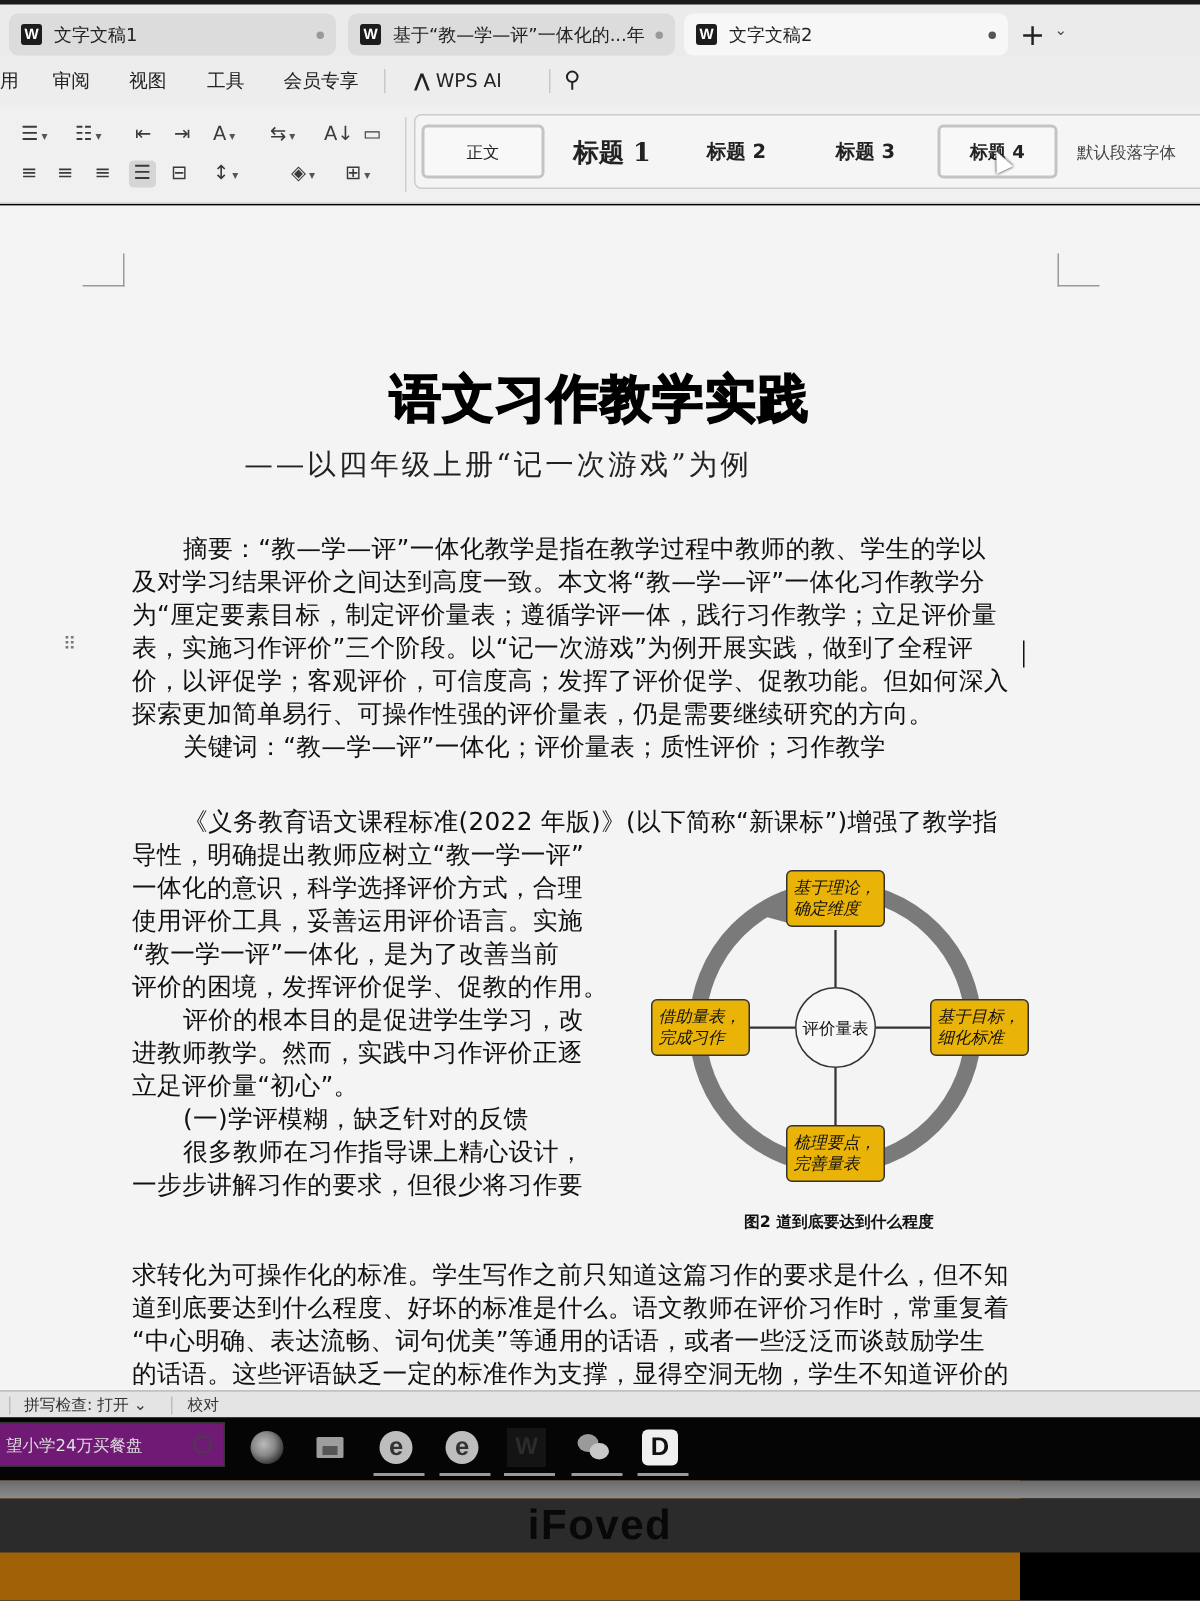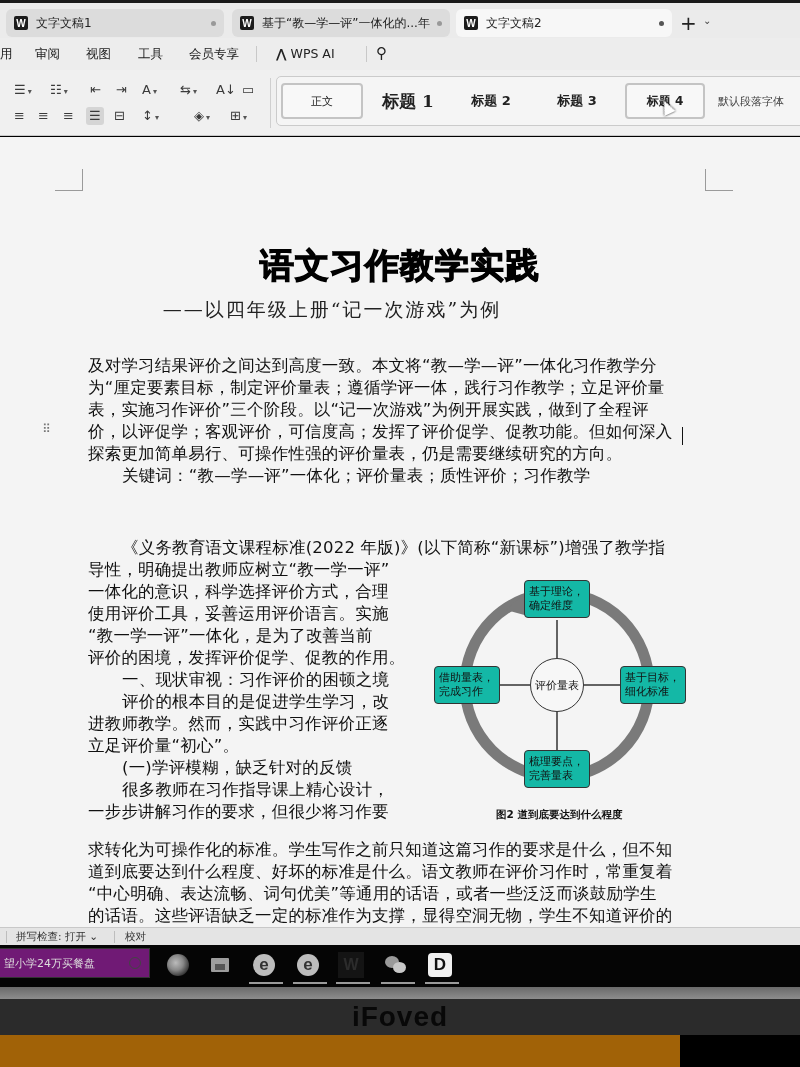--- a/index.html
+++ b/index.html
@@ -55,21 +55,21 @@
   .drag-handle { position: absolute; left: 42px; top: 289px; font-size: 12px; color: #777; letter-spacing: -2px; line-height: 6px; }
   .text-cursor { position: absolute; left: 682px; top: 290px; width: 1px; height: 18px; background: #111; }
 
   .intro { left: 88px; top: 400px; width: 620px; }
   .left-col { left: 88px; top: 422px; width: 330px; }
   .bottom { left: 88px; top: 702px; width: 620px; }
 
   
   .figure { position: absolute; left: 428px; top: 433px; width: 280px; height: 260px; }
   .fig-svg { position: absolute; left: 0; top: 0; }
-  .fig-box { position: absolute; width: 66px; height: 38px; border: 1.5px solid #333; border-radius: 4px; background: #14b8a6; font-size: 11px; line-height: 14px; color: #111; padding: 4px 4px; text-align: left; }
+  .fig-box { position: absolute; width: 66px; height: 38px; border: 1.5px solid #333; border-radius: 4px; background: #eab308; font-size: 11px; line-height: 14px; color: #111; padding: 4px 4px; text-align: left; font-style: italic; }
   .fig-center { position: absolute; left: 102px; top: 88px; width: 54px; height: 54px; border-radius: 50%; border: 1.5px solid #333; background: #f7f7f7; font-size: 11px; display: flex; align-items: center; justify-content: center; color: #111; }
   .fig-caption { position: absolute; left: 68px; top: 238px; font-size: 10.5px; font-weight: bold; color: #111; white-space: nowrap; }
 
   
   .statusbar { position: absolute; left: 0; top: 927px; width: 800px; height: 18px; background: #e4e4e4; border-top: 1px solid #c8c8c8; font-size: 10.5px; color: #333; }
   .statusbar .si { position: absolute; top: 2px; }
   .statusbar .sep { position: absolute; top: 3px; width: 1px; height: 12px; background: #bdbdbd; }
 
   
   .taskbar { position: absolute; left: 0; top: 945px; width: 800px; height: 42px; background: #050505; }
@@ -164,41 +164,41 @@
 
 <div class="canvas">
   <div class="page">
     <div class="corner tl"></div>
     <div class="corner tr"></div>
 
     <div class="doc-title l2">语文习作教学实践</div>
     <div class="doc-subtitle">——以四年级上册“记一次游戏”为例</div>
 
     <div class="para abstract">
+      <span class="line indent">摘要：“教—学—评”一体化教学是指在教学过程中教师的教、学生的学以</span>
       <span class="line">及对学习结果评价之间达到高度一致。本文将“教—学—评”一体化习作教学分</span>
       <span class="line">为“厘定要素目标，制定评价量表；遵循学评一体，践行习作教学；立足评价量</span>
       <span class="line">表，实施习作评价”三个阶段。以“记一次游戏”为例开展实践，做到了全程评</span>
       <span class="line">价，以评促学；客观评价，可信度高；发挥了评价促学、促教功能。但如何深入</span>
       <span class="line">探索更加简单易行、可操作性强的评价量表，仍是需要继续研究的方向。</span>
       <span class="line indent-kw">关键词：“教—学—评”一体化；评价量表；质性评价；习作教学</span>
     </div>
     <div class="drag-handle">⠿</div>
     <div class="text-cursor"></div>
 
     <div class="para intro">
       <span class="line indent">《义务教育语文课程标准(2022 年版)》(以下简称“新课标”)增强了教学指</span>
     </div>
 
     <div class="para left-col">
       <span class="line">导性，明确提出教师应树立“教一学一评”</span>
       <span class="line">一体化的意识，科学选择评价方式，合理</span>
       <span class="line">使用评价工具，妥善运用评价语言。实施</span>
       <span class="line">“教一学一评”一体化，是为了改善当前</span>
       <span class="line">评价的困境，发挥评价促学、促教的作用。</span>
-      <span class="line indent">一、现状审视：习作评价的困顿之境</span>
       <span class="line indent">评价的根本目的是促进学生学习，改</span>
       <span class="line">进教师教学。然而，实践中习作评价正逐</span>
       <span class="line">立足评价量“初心”。</span>
       <span class="line indent">(一)学评模糊，缺乏针对的反馈</span>
       <span class="line indent">很多教师在习作指导课上精心设计，</span>
       <span class="line">一步步讲解习作的要求，但很少将习作要</span>
     </div>
 
     <div class="figure">
       <svg class="fig-svg" width="280" height="240" viewBox="0 0 280 240">

